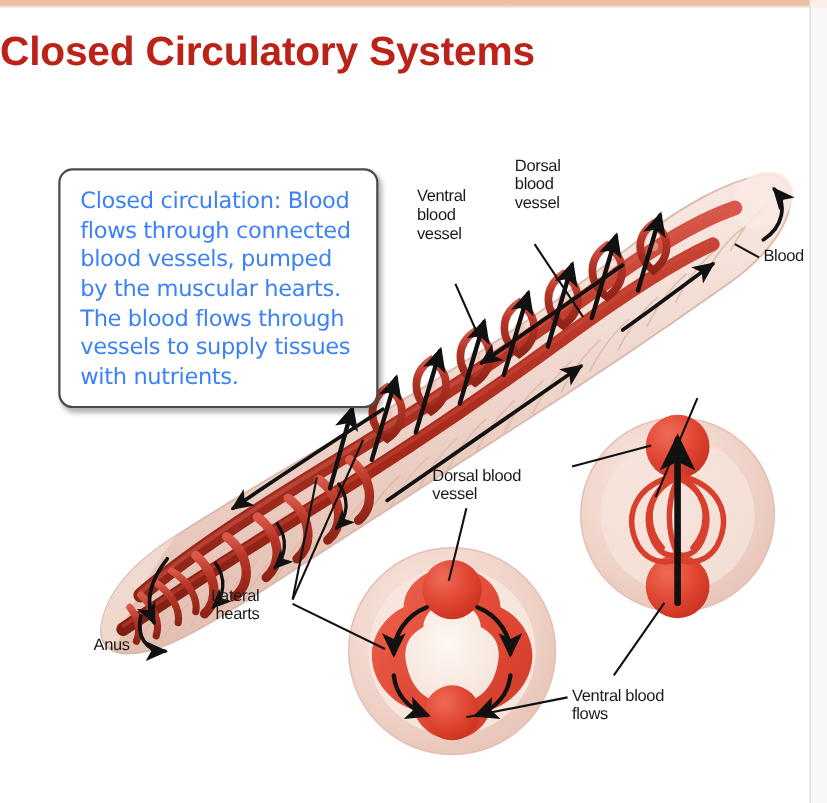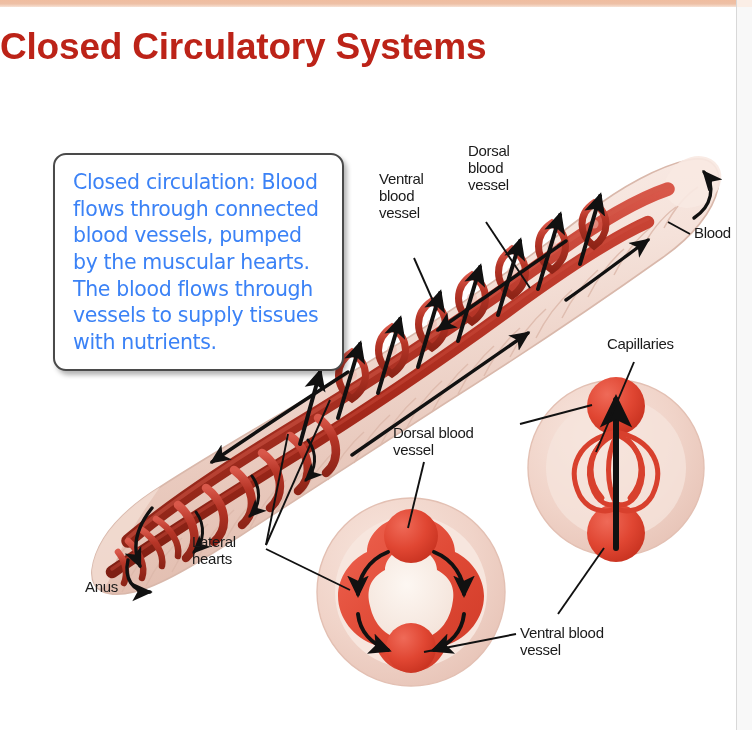--- a/index.html
+++ b/index.html
@@ -85,21 +85,21 @@
     color: #1a1a1a;
     letter-spacing: -0.3px;
     z-index: 5;
     white-space: pre-line;
   }
   #label-ventral-top   { left: 379px; top: 170px; }
   #label-dorsal-top    { left: 468px; top: 142px; }
   #label-anus          { left: 694px; top: 224px; }
   #label-capillaries   { left: 607px; top: 335px; }
   #label-dorsal-mid    { left: 393px; top: 424px; }
-  #label-lateral       { left: 192px; top: 533px; }
+  #label-lateral       { left: 192px; top: 533px; text-align: right; }
   #label-mouth         { left: 85px;  top: 578px; }
   #label-ventral-bot   { left: 520px; top: 624px; }
 
   
   #art {
     position: absolute;
     left: 0; top: 0;
     width: 737px; height: 730px;
     z-index: 2;
   }
@@ -392,30 +392,29 @@
   <div class="label" id="label-ventral-top">Ventral
 blood
 vessel</div>
 
   <div class="label" id="label-dorsal-top">Dorsal
 blood
 vessel</div>
 
   <div class="label" id="label-anus">Blood</div>
 
-  <div class="label" id="label-capillaries">Capillaries</div>
 
   <div class="label" id="label-dorsal-mid">Dorsal blood
 vessel</div>
 
   <div class="label" id="label-lateral">Lateral
 hearts</div>
 
   <div class="label" id="label-mouth">Anus</div>
 
   <div class="label" id="label-ventral-bot">Ventral blood
-vessel</div>
+flows</div>
 
   <div id="scroll-gutter">
     <div id="scroll-gutter-accent"></div>
   </div>
 
 </div>
 
 </body></html>

